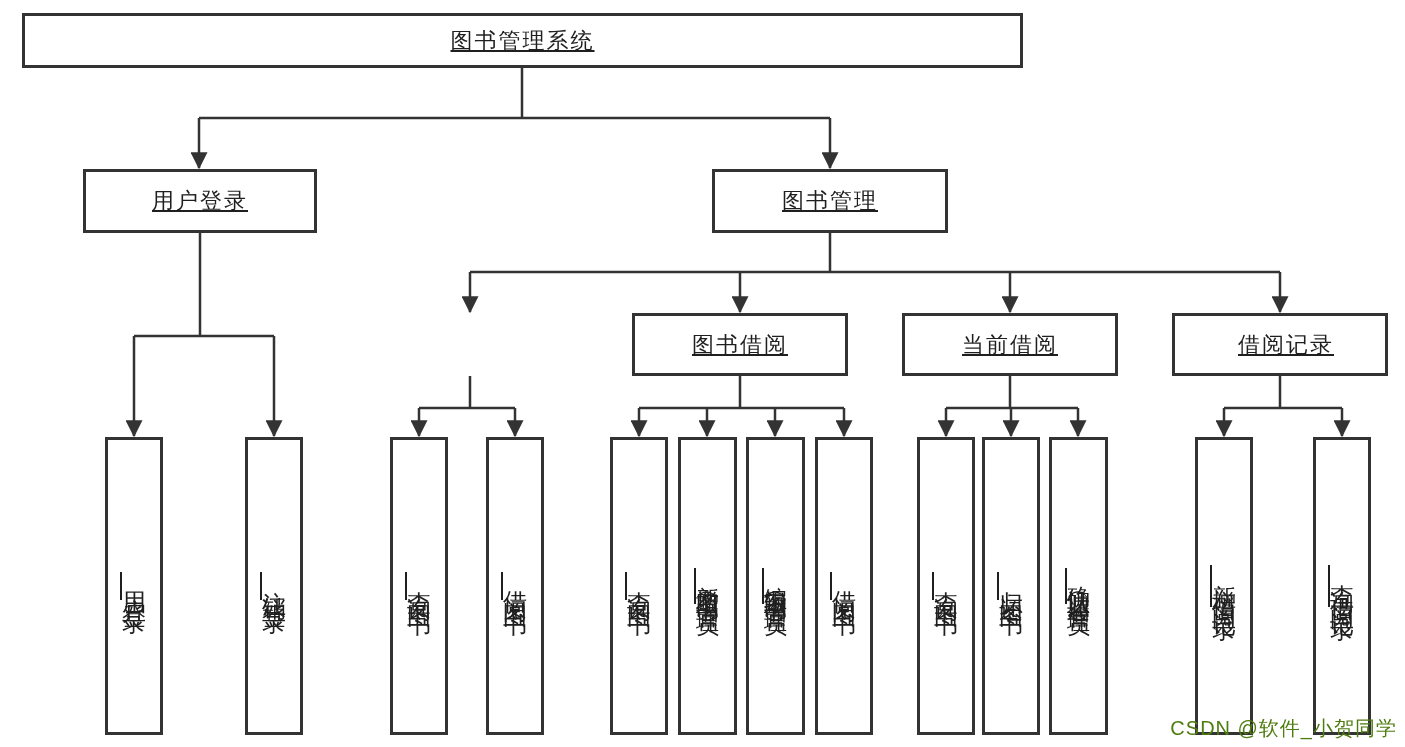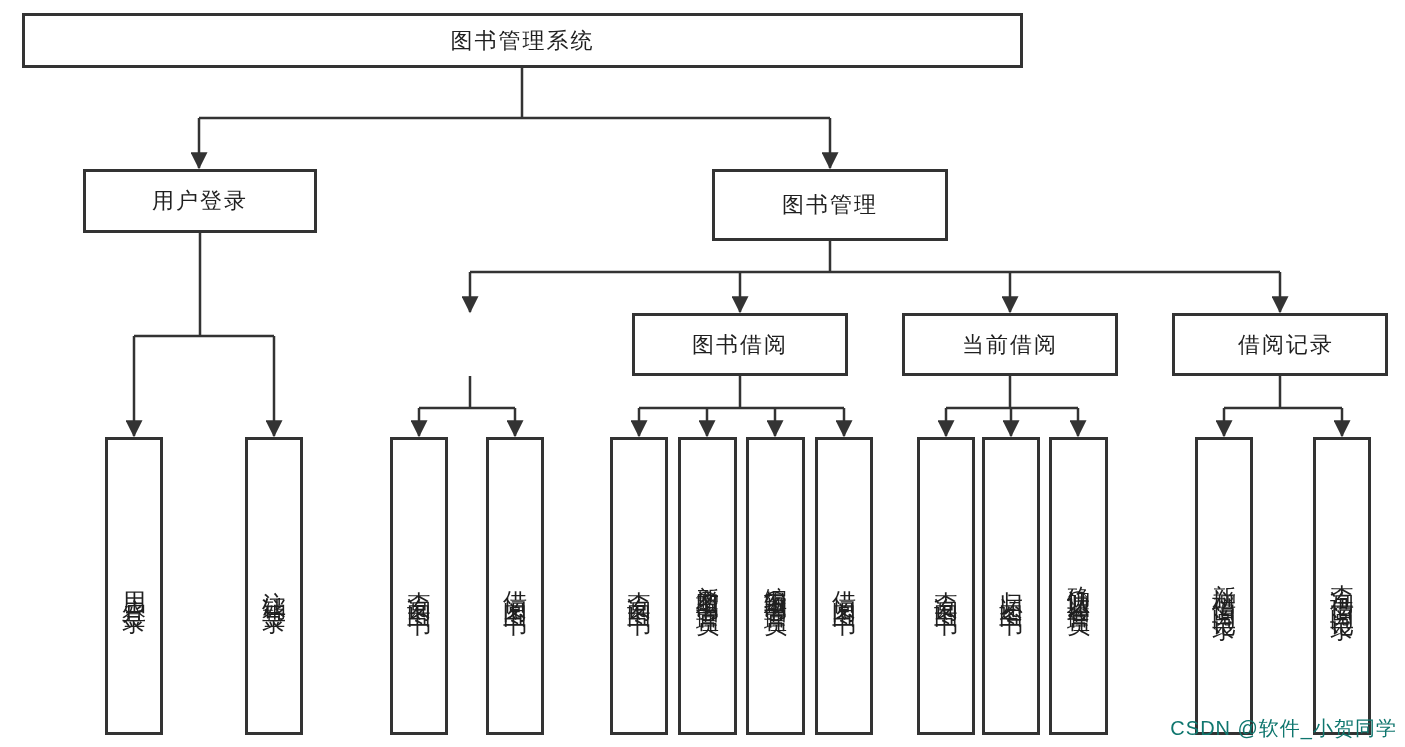--- a/index.html
+++ b/index.html
@@ -18,20 +18,21 @@
   }
   .box {
     position: absolute;
     box-sizing: border-box;
     background: #ffffff;
     border: 3px solid #333333;
     color: #1f1f1f;
     display: flex;
     align-items: center;
     justify-content: center;
+    text-decoration: underline;
   }
   .hbox {
     font-size: 22px;
     letter-spacing: 2px;
     white-space: nowrap;
   }
   .vbox {
     writing-mode: vertical-rl;
     font-size: 24px;
     letter-spacing: 7px;
@@ -40,21 +41,21 @@
   }
   .vbox.long {
     font-size: 23px;
     letter-spacing: 4px;
   }
   .watermark {
     position: absolute;
     right: 8px;
     bottom: 5px;
     font-size: 20px;
-    color: #0f766e;
+    color: #4d7c0f;
     letter-spacing: 1px;
     white-space: nowrap;
   }
 </style>
 </head>
 <body>
 
 <div class="stage">
 
   <svg class="connectors" viewBox="0 0 1405 747" xmlns="http://www.w3.org/2000/svg">
@@ -91,21 +92,21 @@
       <path d="M1011,408 V436" marker-end="url(#arrow)"></path>
       <path d="M1078,408 V436" marker-end="url(#arrow)"></path>
       <path d="M1224,408 V436" marker-end="url(#arrow)"></path>
       <path d="M1342,408 V436" marker-end="url(#arrow)"></path>
     </g>
   </svg>
 
   <div class="box hbox" style="left:22px; top:13px; width:1001px; height:55px;">图书管理系统</div>
 
   <div class="box hbox" style="left:83px; top:169px; width:234px; height:64px;">用户登录</div>
-  <div class="box hbox" style="left:712px; top:169px; width:236px; height:72px;">图书管理</div>
+  <div class="box hbox" style="left:712px; top:169px; width:236px; height:64px;">图书管理</div>
 
   <div class="box hbox" style="left:632px; top:313px; width:216px; height:63px;">图书借阅</div>
   <div class="box hbox" style="left:902px; top:313px; width:216px; height:63px;">当前借阅</div>
   <div class="box hbox" style="left:1172px; top:313px; width:216px; height:63px;padding-left:12px;">借阅记录</div>
 
   <div class="box vbox" style="left:105px; top:437px; width:58px; height:298px;">用户登录</div>
   <div class="box vbox" style="left:245px; top:437px; width:58px; height:298px;">注销登录</div>
 
   <div class="box vbox" style="left:390px; top:437px; width:58px; height:298px;">查询图书</div>
   <div class="box vbox" style="left:486px; top:437px; width:58px; height:298px;">借阅图书</div>

